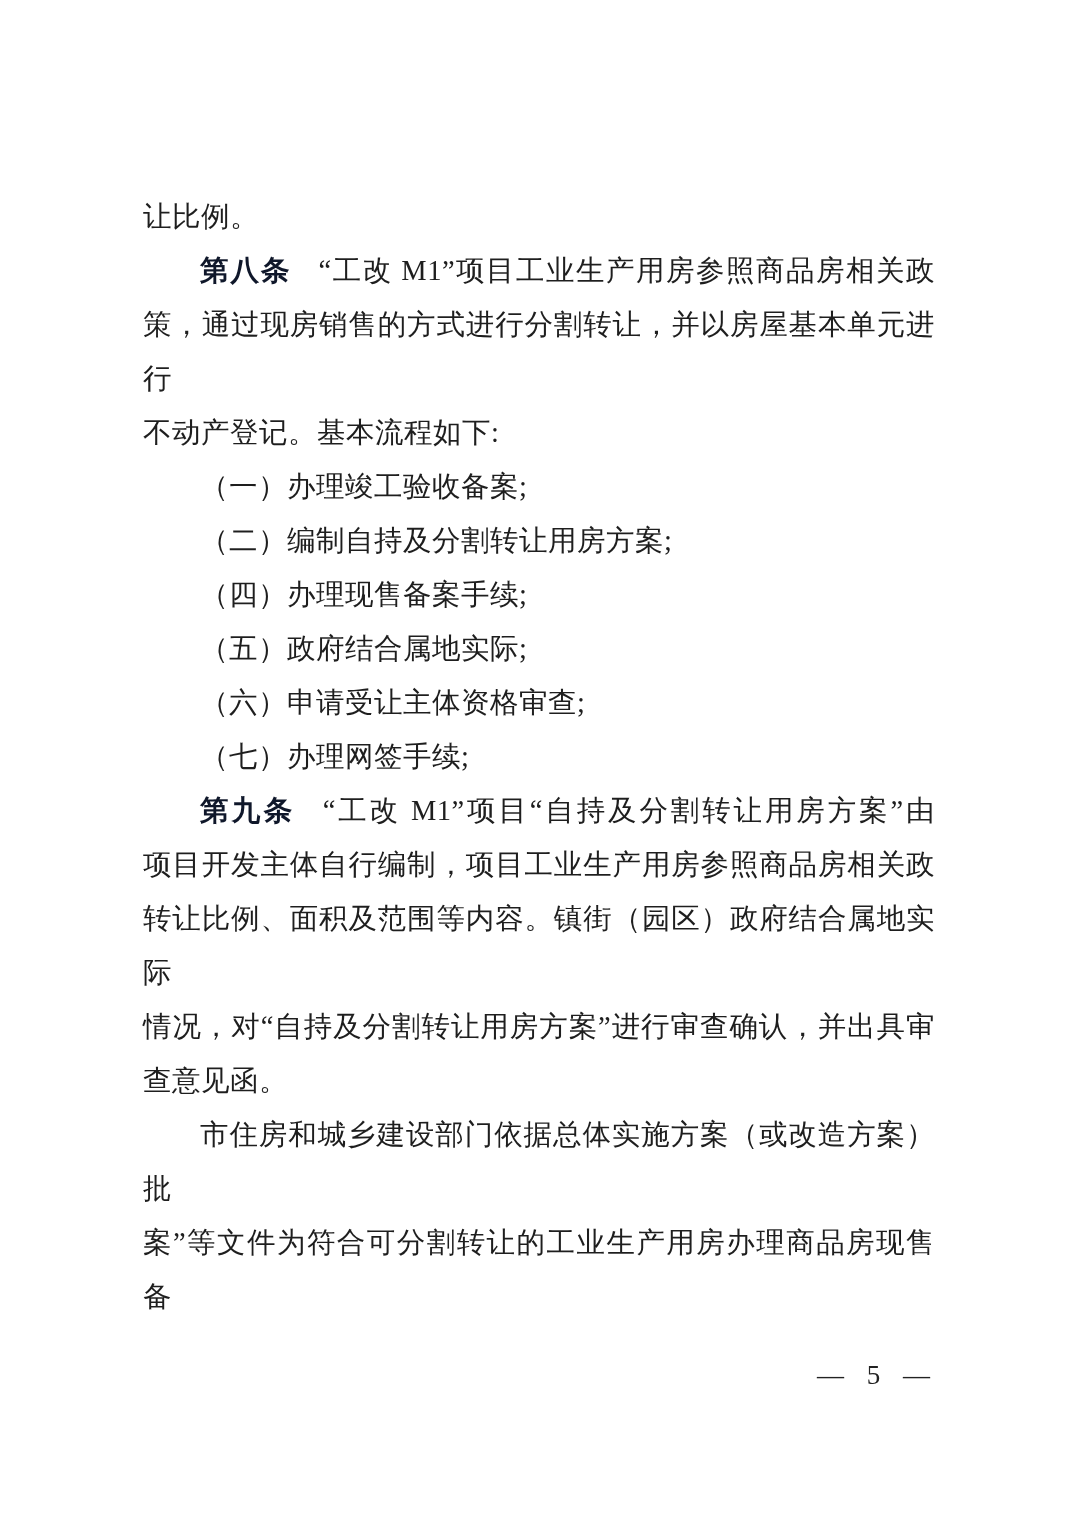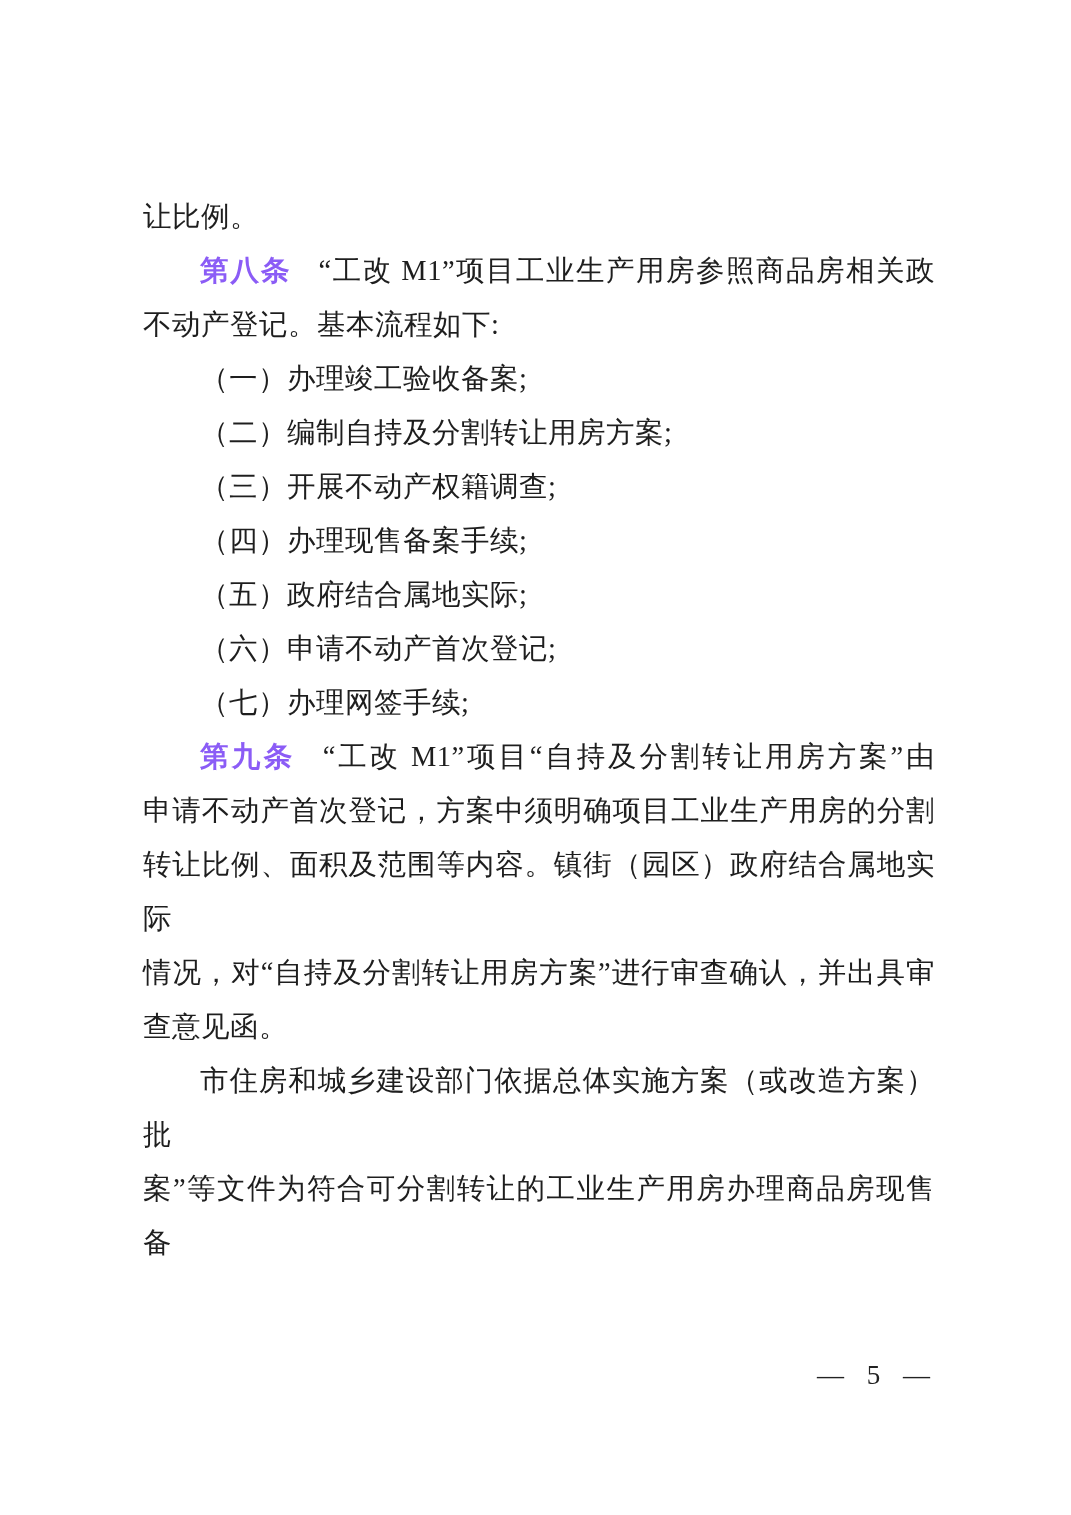--- a/index.html
+++ b/index.html
@@ -30,21 +30,21 @@
   
   .full {
     text-align: justify;
     text-align-last: justify;
   }
   .indent {
     text-indent: 2em;
   }
   .art-heading {
     font-weight: 700;
-    color: #8b5cf6;
+    color: #0f172a;
     margin-right: 0.95em;
     letter-spacing: 1px;
   }
   .footer {
     position: absolute;
     top: 1360px;
     right: 133px;
     font-size: 27px;
     color: #222222;
   }
@@ -57,34 +57,34 @@
 <body>
 
 <div class="page">
 
   <div class="body-text">
 
     <div class="line">让比例。</div>
 
     <div class="line full indent"><b class="art-heading">第八条</b><span>“工改 M1”项目工业生产用房参照商品房相关政</span></div>
 
+    <div class="line full">策，通过现房销售的方式进行分割转让，并以房屋基本单元进行</div>
 
     <div class="line">不动产登记。基本流程如下:</div>
 
     <div class="line indent">（一）办理竣工验收备案;</div>
     <div class="line indent">（二）编制自持及分割转让用房方案;</div>
-    <div class="line indent">（三）开展不动产权籍调查;</div>
     <div class="line indent">（四）办理现售备案手续;</div>
     <div class="line indent">（五）政府结合属地实际;</div>
-    <div class="line indent">（六）申请不动产首次登记;</div>
+    <div class="line indent">（六）申请受让主体资格审查;</div>
     <div class="line indent">（七）办理网签手续;</div>
 
     <div class="line full indent"><b class="art-heading">第九条</b><span>“工改 M1”项目“自持及分割转让用房方案”由</span></div>
 
-    <div class="line full">申请不动产首次登记，方案中须明确项目工业生产用房的分割</div>
+    <div class="line full">项目开发主体自行编制，项目工业生产用房参照商品房相关政</div>
     <div class="line full">转让比例、面积及范围等内容。镇街（园区）政府结合属地实际</div>
     <div class="line full">情况，对“自持及分割转让用房方案”进行审查确认，并出具审</div>
     <div class="line">查意见函。</div>
 
     <div class="line full indent">市住房和城乡建设部门依据总体实施方案（或改造方案）批</div>
     <div class="line full">案”等文件为符合可分割转让的工业生产用房办理商品房现售备</div>
 
   </div>
 
   <div class="footer">

